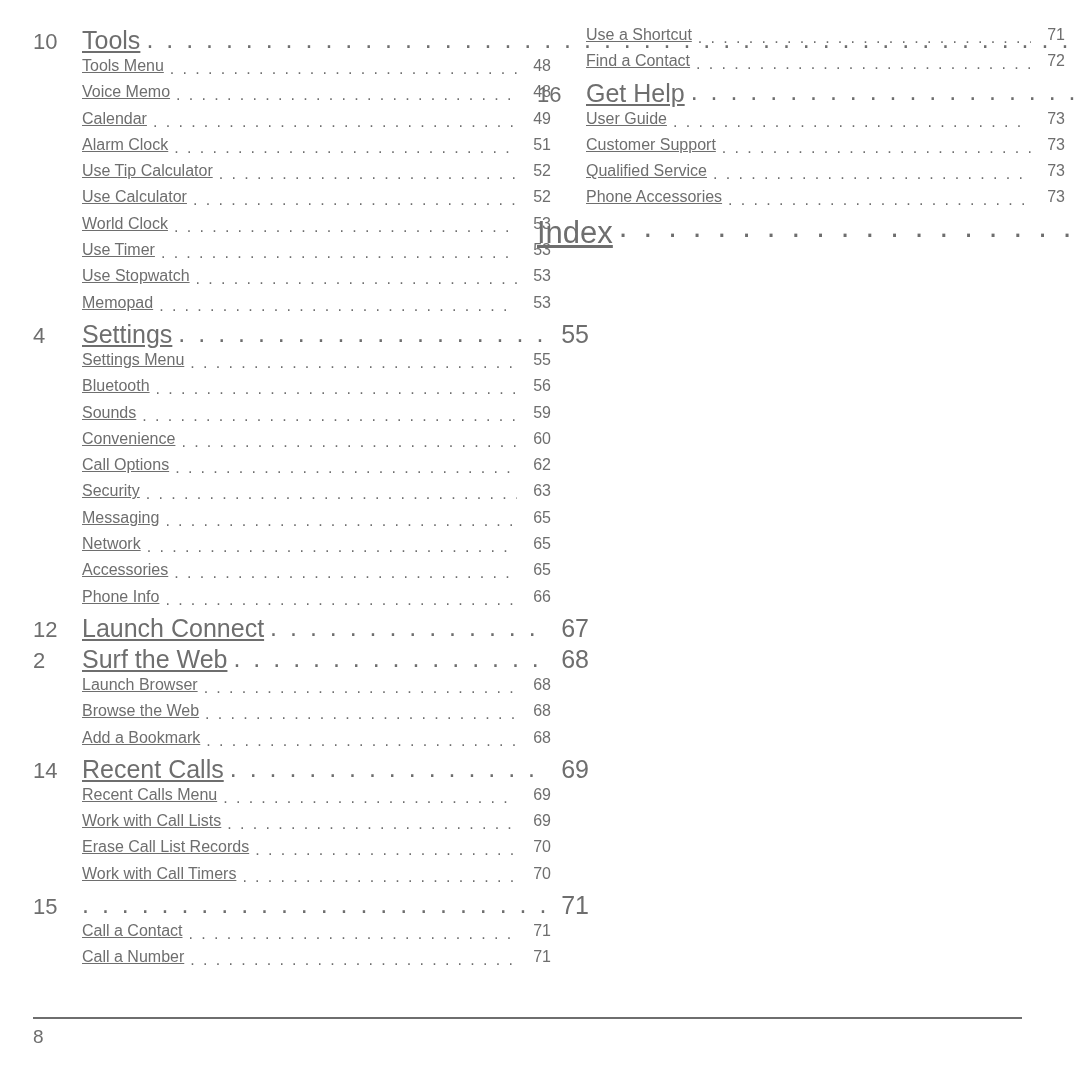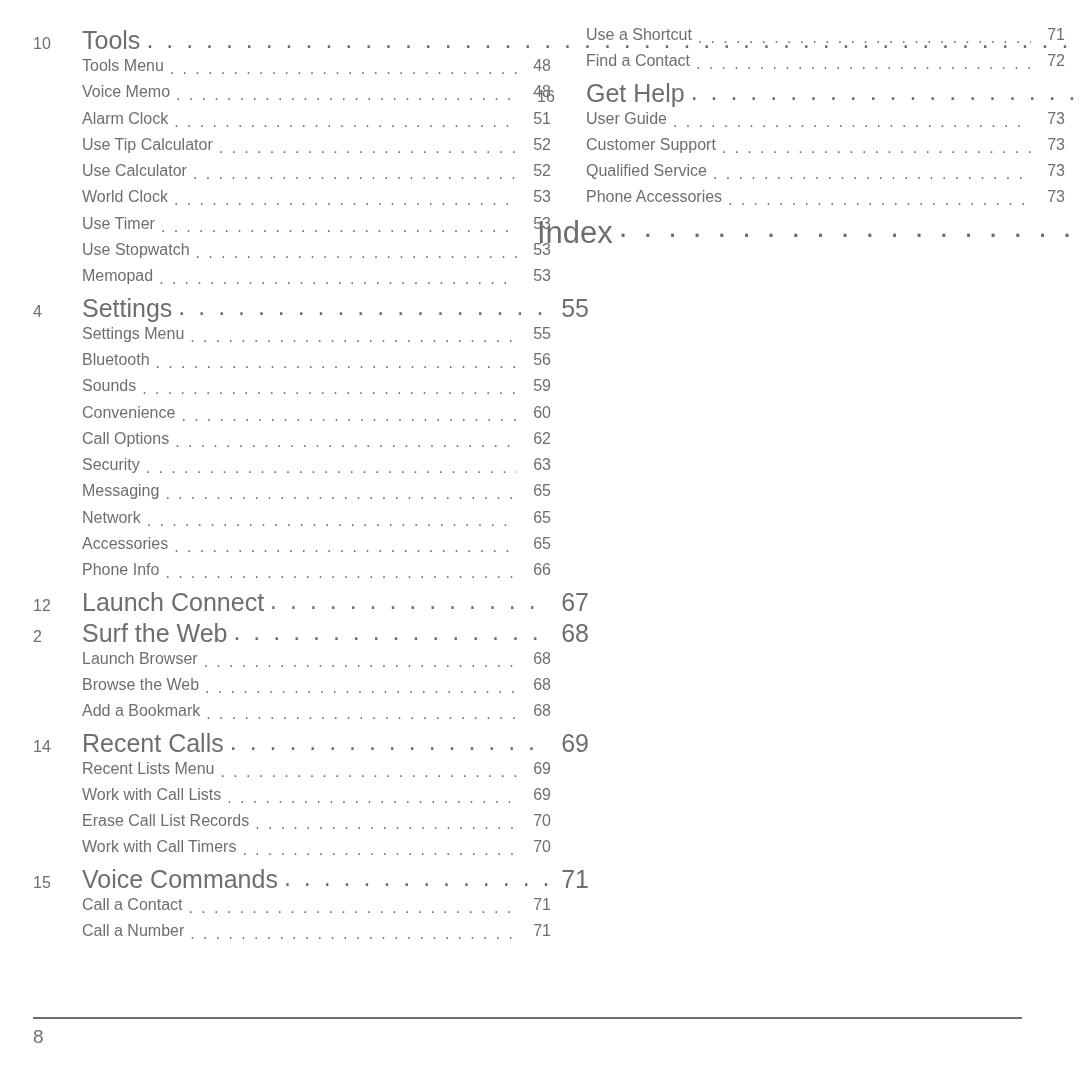--- a/index.html
+++ b/index.html
@@ -47,30 +47,31 @@
   
   .toc-row.entry {
     height: 26.3px;
     font-size: 16px;
   }
 
   .chap-num {
     flex: 0 0 auto;
     width: 49px;
     text-align: left;
-    font-size: 16px;
+    font-size: 22px;
   }
   .entry-indent {
     flex: 0 0 auto;
     width: 49px;
   }
 
   .toc-title {
     flex: 0 0 auto;
     padding-right: 6px;
+    text-decoration: underline;
   }
 
   
   .leader {
     flex: 1 1 auto;
     position: relative;
     overflow: hidden;
     align-self: center;
     height: 1.1em;
   }
@@ -134,20 +135,26 @@
         <span class="toc-page">48</span>
       </div>
       <div class="toc-row entry">
         <span class="entry-indent"></span>
         <span class="toc-title">Voice Memo</span>
         <span class="leader"></span>
         <span class="toc-page">48</span>
       </div>
       <div class="toc-row entry">
         <span class="entry-indent"></span>
+        <span class="toc-title">Calendar</span>
+        <span class="leader"></span>
+        <span class="toc-page">49</span>
+      </div>
+      <div class="toc-row entry">
+        <span class="entry-indent"></span>
         <span class="toc-title">Alarm Clock</span>
         <span class="leader"></span>
         <span class="toc-page">51</span>
       </div>
       <div class="toc-row entry">
         <span class="entry-indent"></span>
         <span class="toc-title">Use Tip Calculator</span>
         <span class="leader"></span>
         <span class="toc-page">52</span>
       </div>
@@ -278,21 +285,21 @@
         <span class="toc-page">68</span>
       </div>
       <div class="toc-row chapter">
         <span class="chap-num">14</span>
         <span class="toc-title">Recent Calls</span>
         <span class="leader"></span>
         <span class="toc-page">69</span>
       </div>
       <div class="toc-row entry">
         <span class="entry-indent"></span>
-        <span class="toc-title">Recent Lists Menu</span>
+        <span class="toc-title">Recent Calls Menu</span>
         <span class="leader"></span>
         <span class="toc-page">69</span>
       </div>
       <div class="toc-row entry">
         <span class="entry-indent"></span>
         <span class="toc-title">Work with Call Lists</span>
         <span class="leader"></span>
         <span class="toc-page">69</span>
       </div>
       <div class="toc-row entry">
@@ -302,21 +309,20 @@
         <span class="toc-page">70</span>
       </div>
       <div class="toc-row entry">
         <span class="entry-indent"></span>
         <span class="toc-title">Work with Call Timers</span>
         <span class="leader"></span>
         <span class="toc-page">70</span>
       </div>
       <div class="toc-row chapter">
         <span class="chap-num">15</span>
-        <span class="toc-title">Voice Commands</span>
         <span class="leader"></span>
         <span class="toc-page">71</span>
       </div>
       <div class="toc-row entry">
         <span class="entry-indent"></span>
         <span class="toc-title">Call a Contact</span>
         <span class="leader"></span>
         <span class="toc-page">71</span>
       </div>
       <div class="toc-row entry">

